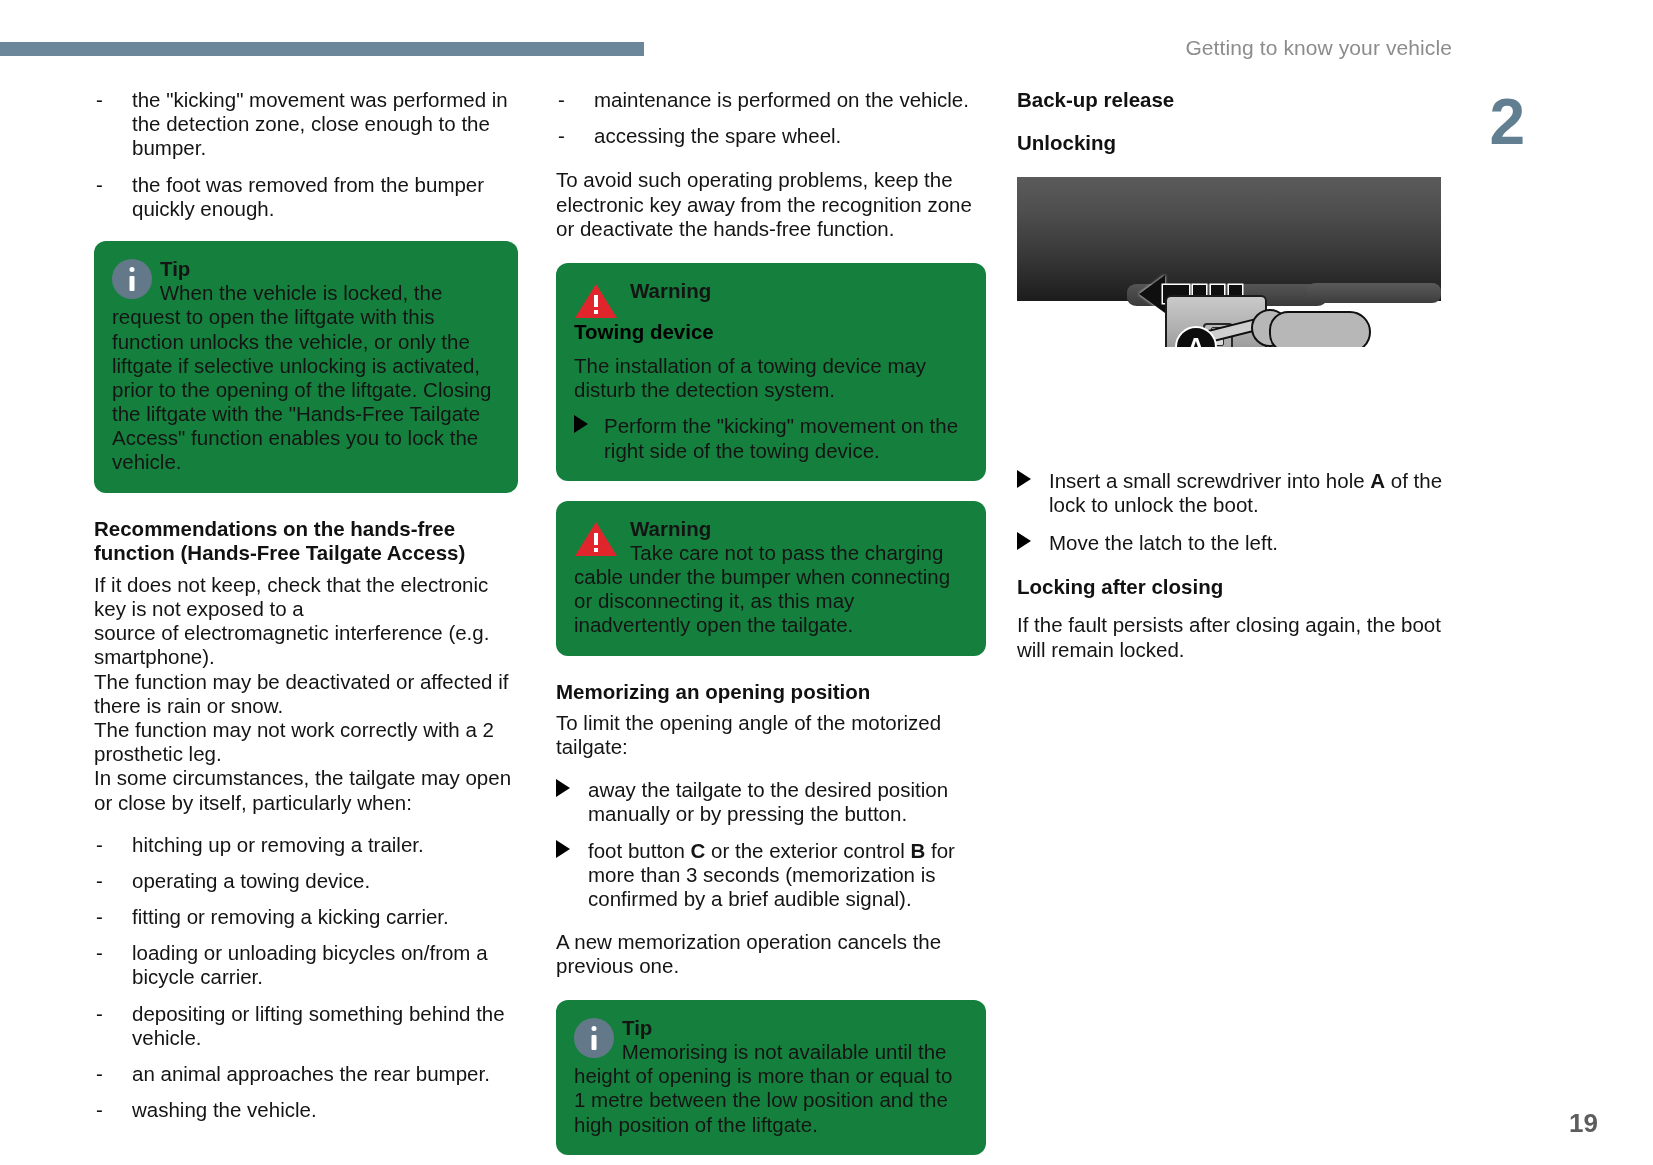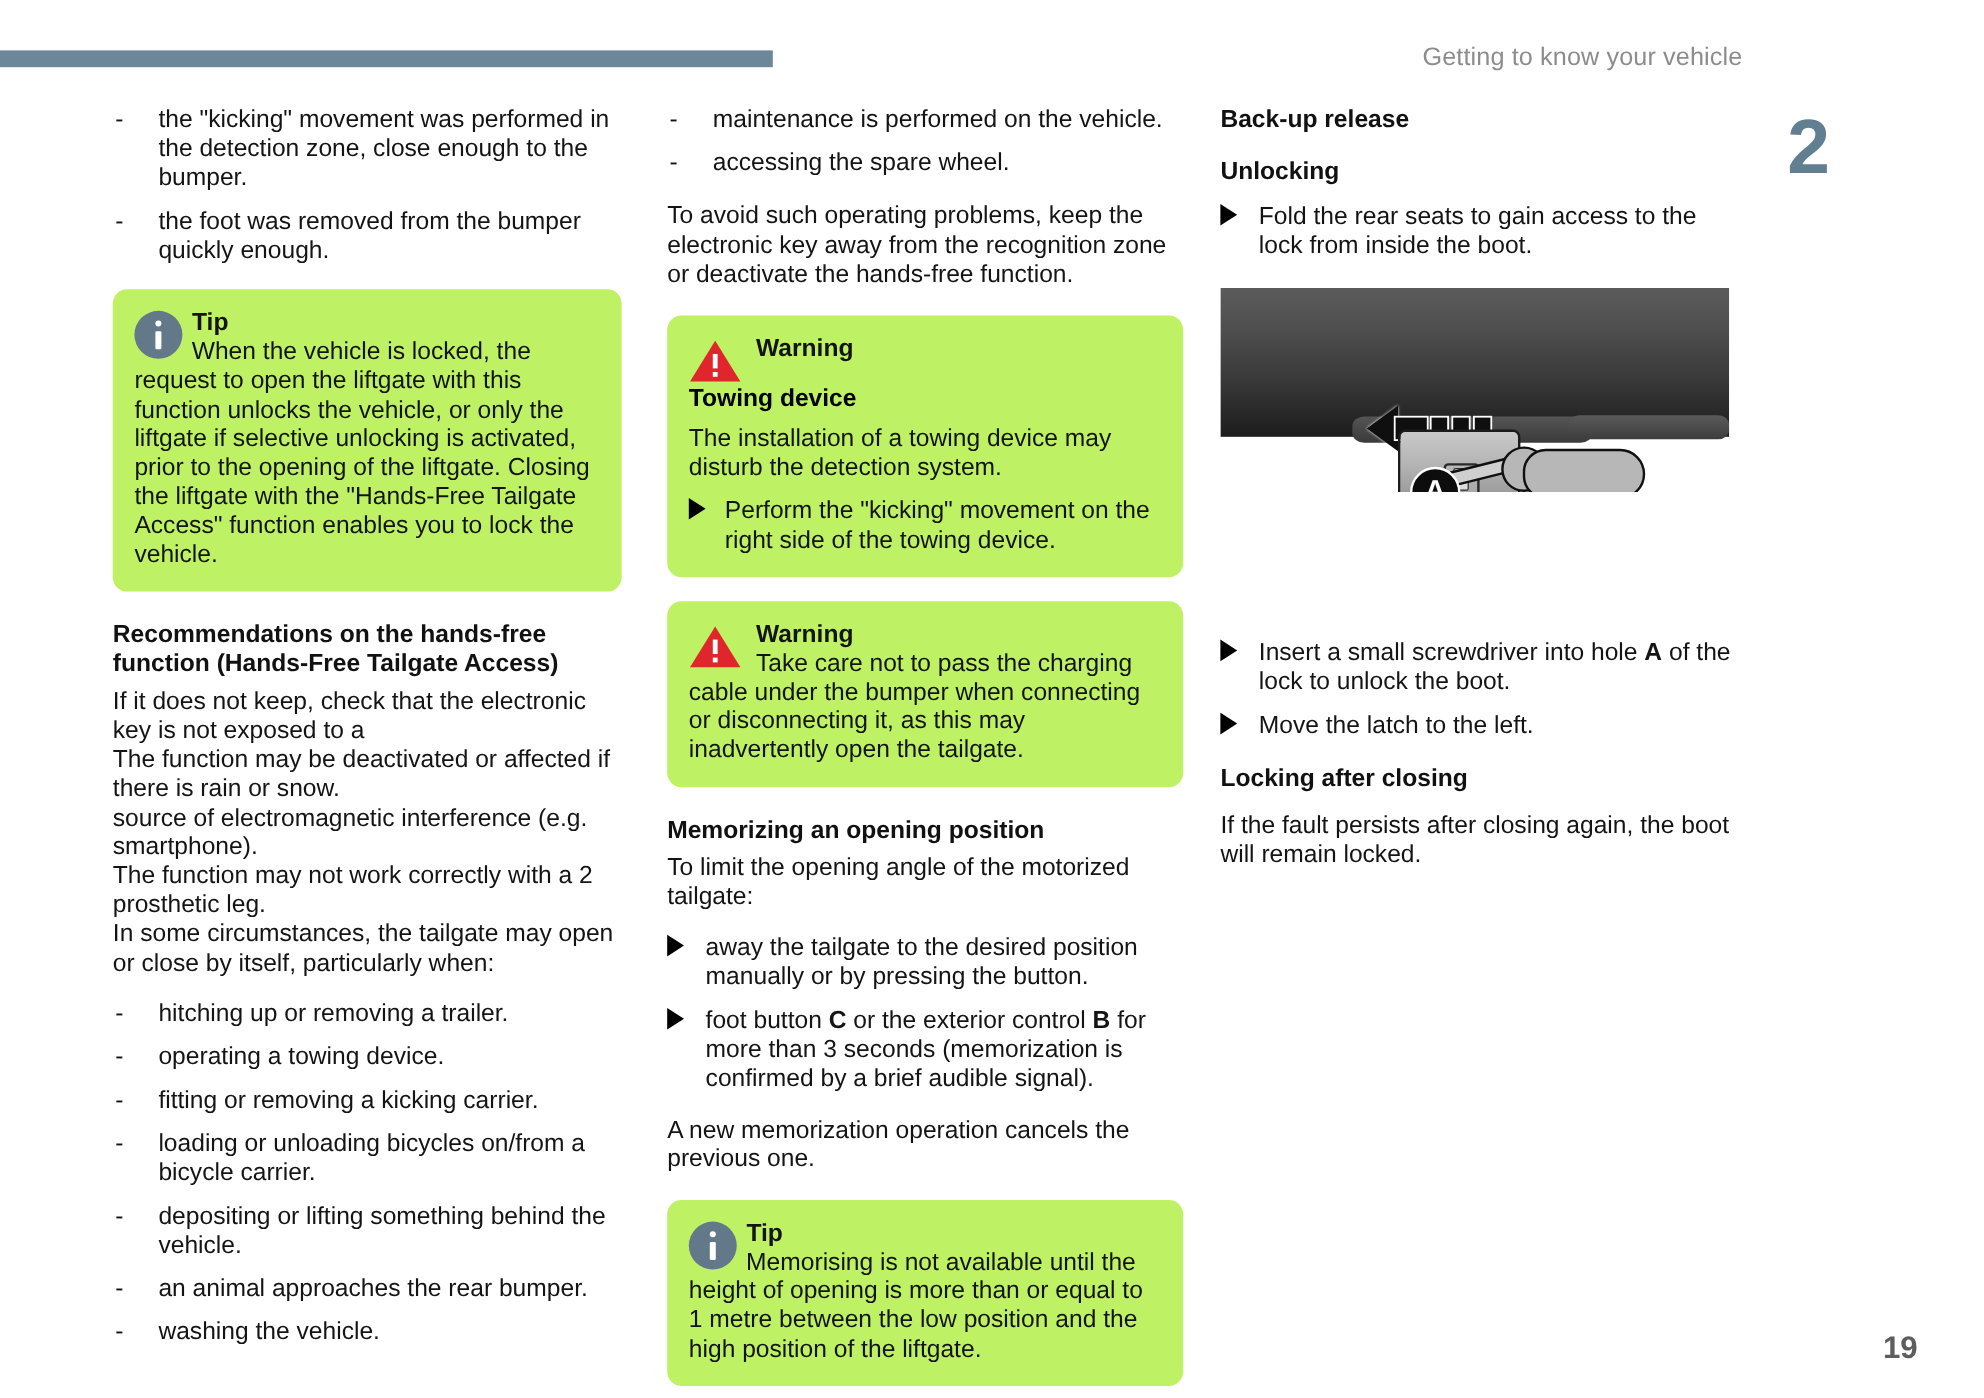--- a/index.html
+++ b/index.html
@@ -127,21 +127,21 @@
     left: 0;
     top: 1px;
     width: 0; height: 0;
     border-left: 14px solid #000;
     border-top: 9px solid transparent;
     border-bottom: 9px solid transparent;
   }
 
   
   .callout {
-    background: #bef264;
+    background: #15803d;
     border-radius: 12px;
     padding: 16px 20px 18px 18px;
     position: relative;
   }
   .callout .cal-body {
     font-size: 20.5px;
     line-height: 1.18;
     color: #141414;
   }
   .callout .cal-title {
@@ -369,22 +369,22 @@
       <div class="icon-info"></div>
       <div class="cal-body">
         <span class="cal-title">Tip</span><br>
         <span>When the vehicle is locked, the request to open the liftgate with this function unlocks the vehicle, or only the liftgate if selective unlocking is activated, prior to the opening of the liftgate. Closing the liftgate with the "Hands-Free Tailgate Access" function enables you to lock the vehicle.</span>
       </div>
     </div>
 
     <h3 class="sec-head" style="margin-top:24px;">Recommendations on the hands-free function (Hands-Free Tailgate Access)</h3>
 
     <p class="para" style="margin-top:7px;">If it does not keep, check that the electronic key is not exposed to a</p>
+    <p class="para">source of electromagnetic interference (e.g. smartphone).</p>
     <p class="para">The function may be deactivated or affected if there is rain or snow.</p>
-    <p class="para">source of electromagnetic interference (e.g. smartphone).</p>
     <p class="para">The function may not work correctly with a 2 prosthetic leg.</p>
     <p class="para">In some circumstances, the tailgate may open or close by itself, particularly when:</p>
 
     <ul class="dash-list" style="margin-top:18px;">
       <li><span class="dash">-</span><span>hitching up or removing a trailer.</span></li>
       <li><span class="dash">-</span><span>operating a towing device.</span></li>
       <li><span class="dash">-</span><span>fitting or removing a kicking carrier.</span></li>
       <li><span class="dash">-</span><span>loading or unloading bicycles on/from a bicycle carrier.</span></li>
       <li><span class="dash">-</span><span>depositing or lifting something behind the vehicle.</span></li>
       <li><span class="dash">-</span><span>an animal approaches the rear bumper.</span></li>
@@ -457,23 +457,20 @@
       </div>
     </div>
   </div>
 
   <div class="col col-3">
 
     <h3 class="sec-head">Back-up release</h3>
 
     <h3 class="sec-head" style="margin-top:18px;">Unlocking</h3>
 
-    <ul class="tri-list" style="margin-top:14px;">
-      <li><span class="tri"></span><span>Fold the rear seats to gain access to the lock from inside the boot.</span></li>
-    </ul>
 
     <div class="illus">
       <div class="bumper"></div>
       <div class="bumper-lip"></div>
       <div class="bumper-lip2"></div>
       <div class="arrow-left"></div>
       <div class="arrow-tail"></div>
       <div class="arrow-seg seg1"></div>
       <div class="arrow-seg seg2"></div>
       <div class="arrow-seg seg3"></div>

